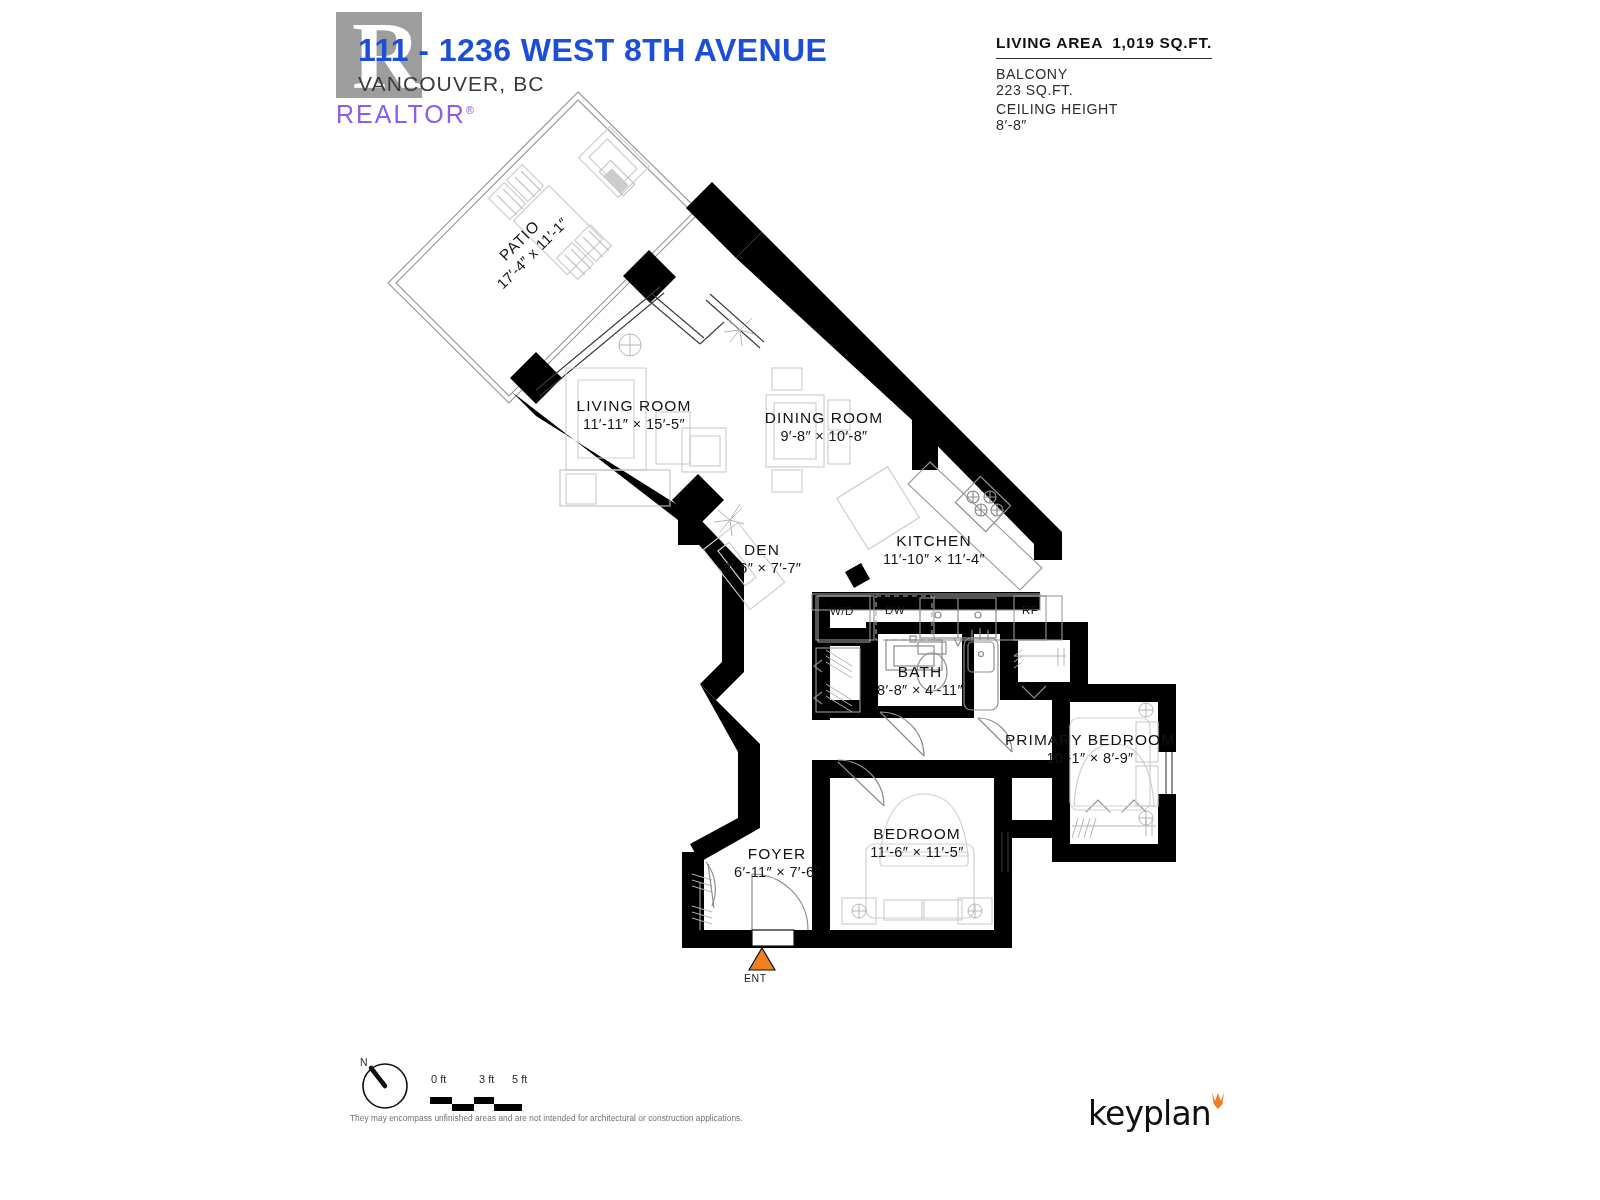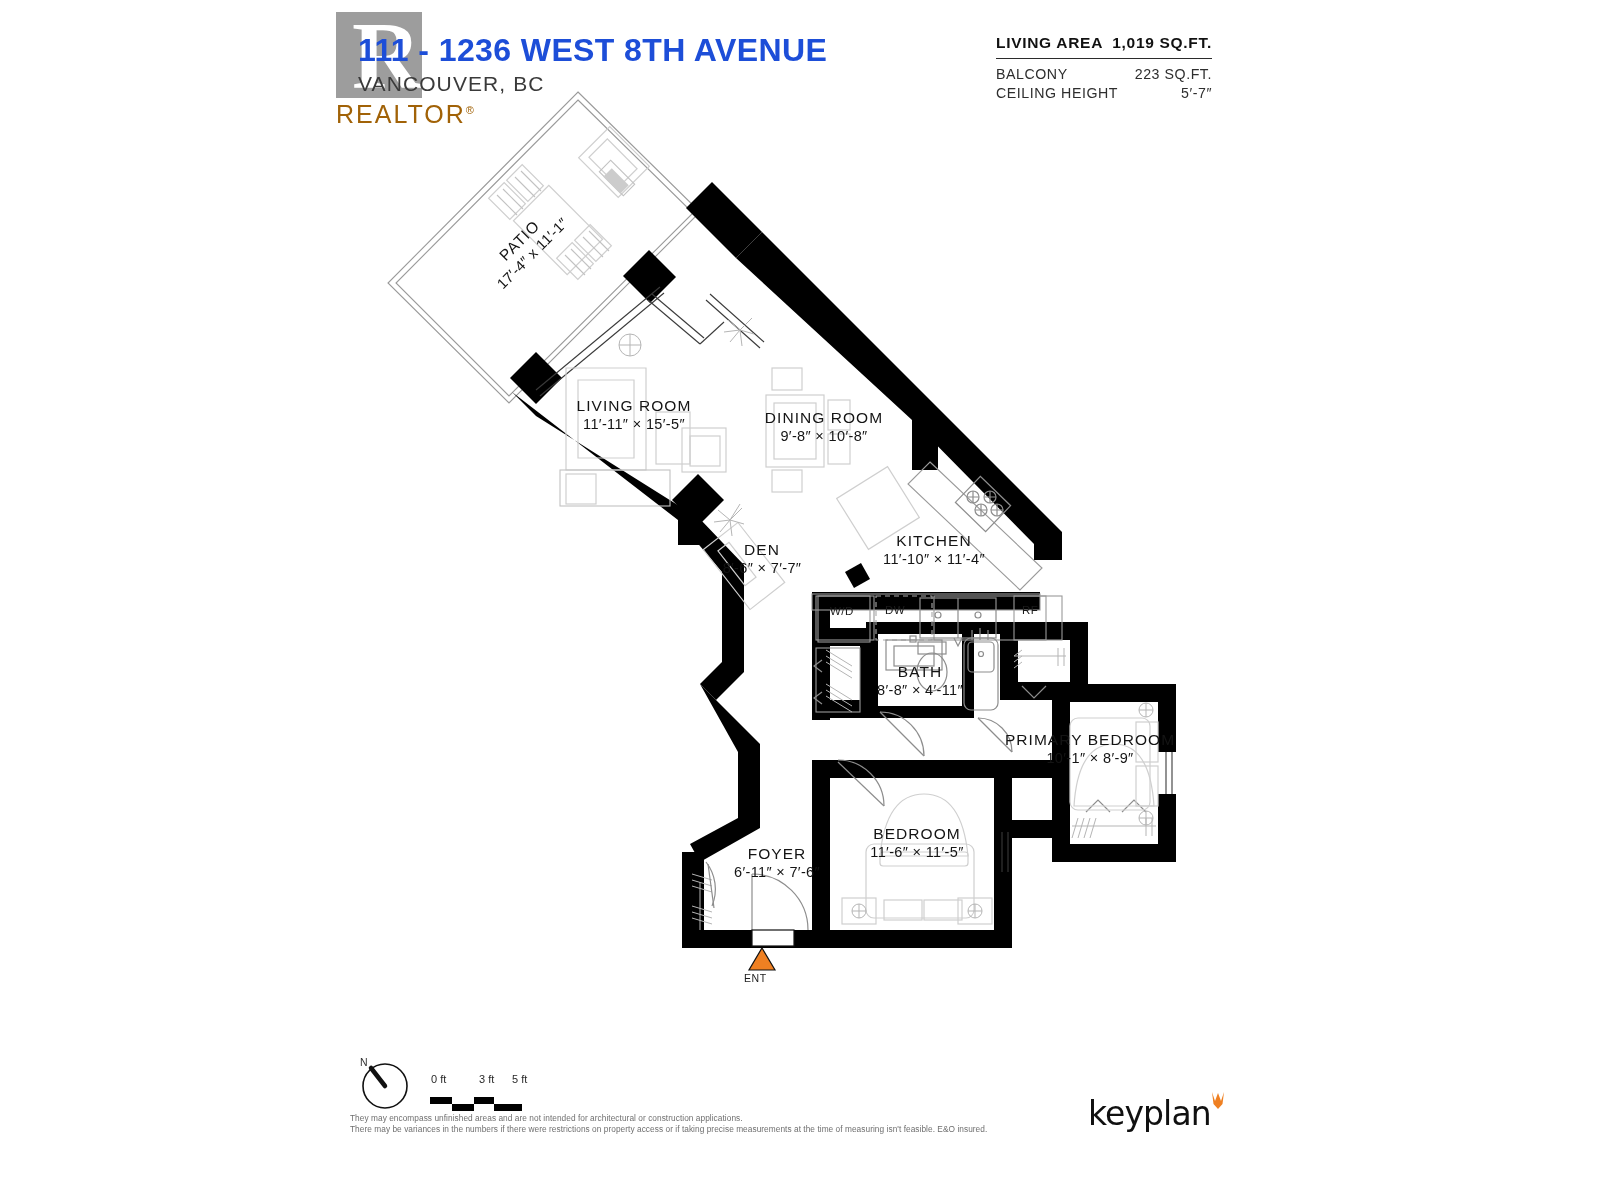--- a/index.html
+++ b/index.html
@@ -7,35 +7,35 @@
        font-family:"Liberation Sans","DejaVu Sans",sans-serif;color:#111;}
   .page{position:absolute;inset:0;}
 
   
   #header{position:absolute;left:336px;top:12px;width:700px;height:120px;}
   #realtor-logo{position:absolute;left:0;top:0;width:108px;height:118px;}
   #realtor-logo .sq{position:absolute;left:0;top:0;width:86px;height:86px;background:#9d9d9d;}
   #realtor-logo .rglyph{position:absolute;left:16px;top:-2px;font-size:96px;line-height:92px;
       font-weight:700;color:#ffffff;font-family:"Liberation Serif","DejaVu Serif",serif;}
   #realtor-word{position:absolute;left:0px;top:88px;font-size:25px;letter-spacing:2.0px;
-      color:#a16207;font-weight:400;}
+      color:#8b5cf6;font-weight:400;}
   #realtor-word sup{font-size:11px;vertical-align:super;}
 
   #addr-title{position:absolute;left:22px;top:20px;font-size:32px;font-weight:700;
       letter-spacing:0.4px;white-space:nowrap;color:#1d4ed8;}
   #addr-sub{position:absolute;left:22px;top:60px;font-size:21px;letter-spacing:1.1px;
       color:#3a3a3a;font-weight:400;white-space:nowrap;}
 
   
   #stats{position:absolute;left:996px;top:34px;width:216px;}
   #stats .row{display:flex;justify-content:space-between;align-items:baseline;}
   #stats .primary{font-size:15.5px;font-weight:700;letter-spacing:0.7px;padding-bottom:6px;}
   #stats .divider{height:1.3px;background:#2b2b2b;margin:0 0 5px 0;}
   #stats .sec{font-size:14.2px;font-weight:400;letter-spacing:0.55px;color:#2e2e2e;
-      padding:1.5px 0;}
+      padding:1.5px 0;flex-direction:column;}
 
   
   #plan{position:absolute;left:0;top:0;width:1600px;height:1200px;}
 
   
   .rlabel{position:absolute;text-align:center;white-space:nowrap;color:#141414;}
   .rlabel .nm{font-size:15.5px;font-weight:400;letter-spacing:1.05px;line-height:19px;}
   .rlabel .dm{font-size:14.5px;font-weight:400;letter-spacing:0.35px;line-height:19px;}
   .rlabel.rot{transform-origin:50% 50%;}
   .applabel{position:absolute;font-size:11.5px;letter-spacing:0.5px;color:#1b1b1b;}
@@ -74,21 +74,21 @@
       <span>LIVING AREA</span>
       <span>1,019 SQ.FT.</span>
     </div>
     <div class="divider"></div>
     <div class="row sec">
       <span>BALCONY</span>
       <span>223 SQ.FT.</span>
     </div>
     <div class="row sec">
       <span>CEILING HEIGHT</span>
-      <span>5′-7″</span>
+      <span>8′-8″</span>
     </div>
   </div>
 
   <svg id="plan" viewBox="0 0 1600 1200">
     <defs>
       <style>
         .wall   { fill:#000; }
         .thinln { fill:none; stroke:#9a9a9a; stroke-width:1.1; }
         .furn   { fill:none; stroke:#cfcfcf; stroke-width:1.2; }
         .furn2  { fill:none; stroke:#c2c2c2; stroke-width:1.1; }
@@ -442,21 +442,20 @@
   <div id="ent-label">ENT</div>
 
   <div id="compass-n">N</div>
 
   <div class="sctxt" style="left:431px;top:1073px;">0 ft</div>
   <div class="sctxt" style="left:479px;top:1073px;">3 ft</div>
   <div class="sctxt" style="left:512px;top:1073px;">5 ft</div>
 
   <div id="disclaimer">
     <div>They may encompass unfinished areas and are not intended for architectural or construction applications.</div>
-    <div>There may be variances in the numbers if there were restrictions on property access or if taking precise measurements at the time of measuring isn't feasible. E&amp;O insured.</div>
   </div>
 
   <div id="keyplan">
     <span class="kp">keyplan</span>
     <svg class="mark" viewBox="0 0 14 17">
       <path d="M1,0 L4,9 L7,1 L10,9 L13,0 L11.5,12 L7,17 L2.5,12 Z" fill="#ef8022"></path>
     </svg>
   </div>
 
 </div>

